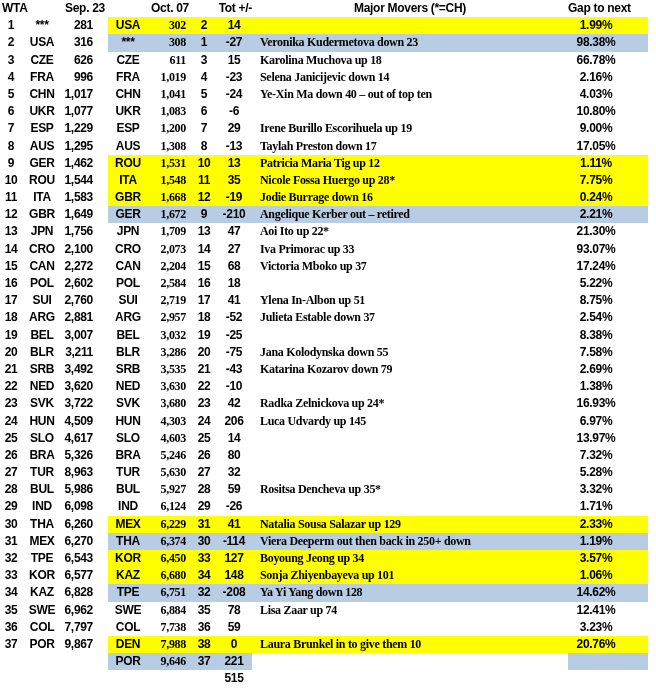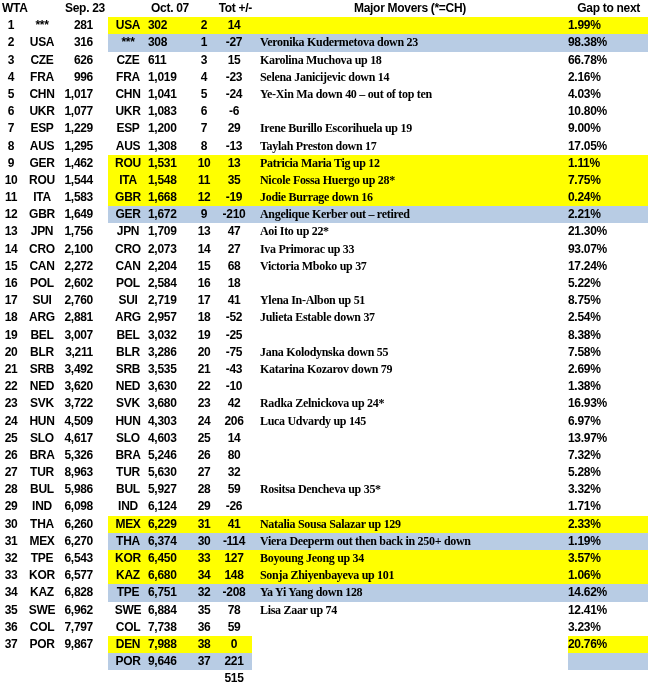--- a/index.html
+++ b/index.html
@@ -25,35 +25,35 @@
     overflow: visible;
     height: 100%;
     line-height: 17.2px;
     letter-spacing: -0.3px;
     box-sizing: border-box;
   }
   .c-rank  { grid-column: 1; text-align: center; }
   .c-ctry1 { grid-column: 2; text-align: center; }
   .c-pts1  { grid-column: 3; text-align: right; padding-right: 15px; }
   .c-ctry2 { grid-column: 4; text-align: center; }
-  .c-pts2  { grid-column: 5; padding-right: 6px; }
+  .c-pts2  { grid-column: 5; text-align: right; padding-right: 6px; font-family: Liberation Serif, serif; }
   .c-rank2 { grid-column: 6; text-align: center; }
   .c-tot   { grid-column: 7; text-align: center; }
   .c-mover { grid-column: 8; text-align: left; padding-left: 8px; font-family: Liberation Serif, serif; }
-  .c-gap   { grid-column: 9; text-align: left; padding-right: 24px; }
+  .c-gap   { grid-column: 9; text-align: center; padding-right: 24px; }
   .c-spacer{ grid-column: 10; }
   .hl-yellow { background: var(--hl-yellow, #FFFF00); }
   .hl-blue   { background: var(--hl-blue, #B8CCE4); }
   .header-row .hcell { letter-spacing: -0.3px; }
   .h-wta    { grid-column: 1 / 3; text-align: left; padding-left: 2px; }
   .h-sep    { grid-column: 3; text-align: center; }
   .h-oct    { grid-column: 5; text-align: center; }
   .h-tot    { grid-column: 7; text-align: right; }
   .h-movers { grid-column: 8; text-align: center; }
-  .h-gap    { grid-column: 9; text-align: right; padding-right: 8px; }
+  .h-gap    { grid-column: 9; padding-right: 8px; }
 </style>
 </head>
 <body>
 
 <div class="sheet">
 
   <div class="row header-row">
     <div class="cell hcell h-wta">WTA</div>
     <div class="cell hcell h-sep">Sep. 23</div>
     <div class="cell hcell h-oct">Oct. 07</div>
@@ -496,20 +496,21 @@
     <div class="cell c-spacer"></div>
   </div>
       <div class="row">
     <div class="cell c-rank">37</div>
     <div class="cell c-ctry1">POR</div>
     <div class="cell c-pts1">9,867</div>
     <div class="cell c-ctry2 hl hl-yellow">DEN</div>
     <div class="cell c-pts2 hl hl-yellow">7,988</div>
     <div class="cell c-rank2 hl hl-yellow">38</div>
     <div class="cell c-tot hl hl-yellow">0</div>
+    <div class="cell c-mover hl hl-yellow">Laura Brunkel in to give them 10</div>
     <div class="cell c-gap hl hl-yellow">20.76%</div>
     <div class="cell c-spacer"></div>
   </div>
       <div class="row">
     <div class="cell c-rank"></div>
     <div class="cell c-ctry1"></div>
     <div class="cell c-pts1"></div>
     <div class="cell c-ctry2 hl hl-blue">POR</div>
     <div class="cell c-pts2 hl hl-blue">9,646</div>
     <div class="cell c-rank2 hl hl-blue">37</div>

